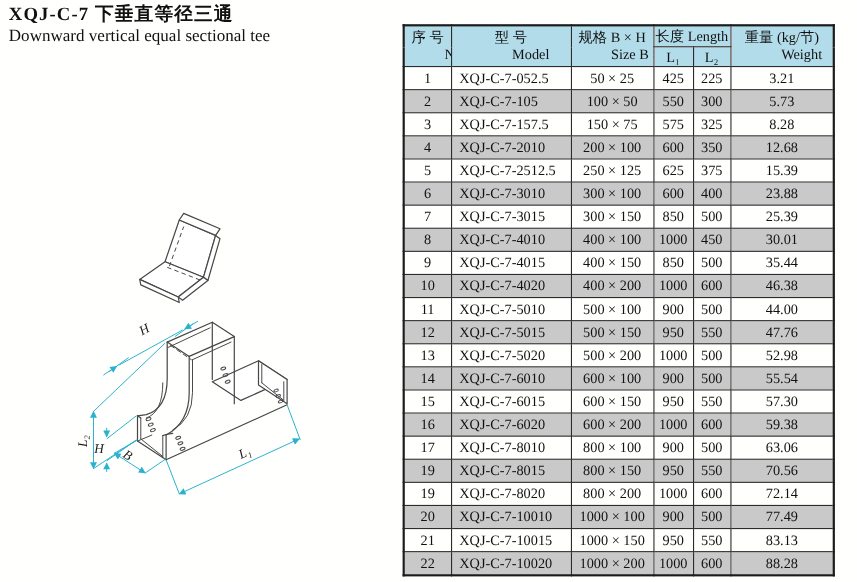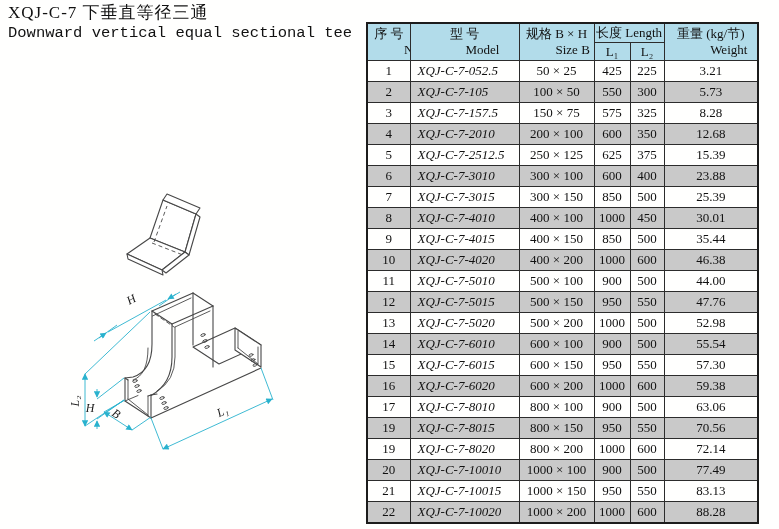--- a/index.html
+++ b/index.html
@@ -1,34 +1,34 @@
 <!DOCTYPE html>
 <html><head>
 <meta charset="utf-8">
 <style>
   html,body{margin:0;padding:0;background:#ffffff;}
   .page{position:relative;width:779px;height:529px;background:#fffffe;overflow:hidden;
         font-family:"Liberation Serif","DejaVu Serif",serif;color:#111;}
   .titles{position:absolute;left:8px;top:3px;}
-  .title-zh{font-size:17px;font-weight:normal;letter-spacing:1px;margin:0;line-height:1.2;}
-  .title-en{font-size:15.5px;font-weight:normal;margin:1px 0 0 0;line-height:1.2;font-family:Liberation Mono, monospace;}
+  .title-zh{font-size:17px;font-weight:bold;letter-spacing:1px;margin:0;line-height:1.2;}
+  .title-en{font-size:15.5px;font-weight:normal;margin:1px 0 0 0;line-height:1.2;}
   .diagram{position:absolute;left:0;top:0;width:779px;height:529px;}
   
   .spec-table{position:absolute;left:366px;top:22px;width:391px;border-collapse:collapse;
               table-layout:fixed;font-size:13px;border:2px solid #1c1c1c;}
   .spec-table th,.spec-table td{border:1px solid #2c2c2c;text-align:center;padding:0;
               overflow:hidden;white-space:nowrap;}
   .spec-table thead th{background:#b2dcea;font-weight:normal;}
   .spec-table thead tr.h1 th{height:18px;}
   .spec-table thead tr.h2 th{height:17px;}
   .spec-table thead th .zh{font-size:13px;line-height:1.25;}
   .spec-table thead th .en{font-size:13px;line-height:1.2;margin-left:36px;}
   .spec-table tbody tr{height:21px;}
   .spec-table tbody tr:nth-child(even) td{background:#c9c9c9;}
-  .spec-table td.model{text-align:left;padding-left:7px;font-style:italic;}
+  .spec-table td.model{text-align:left;padding-left:7px;}
   .dimtext{font-family:"Liberation Serif","DejaVu Serif",serif;font-style:italic;
            font-size:12px;fill:#1a1a1a;}
 </style>
 </head>
 <body>
 
 <div class="page">
 
   <div class="titles">
     <h1 class="title-zh">XQJ-C-7 下垂直等径三通</h1>

